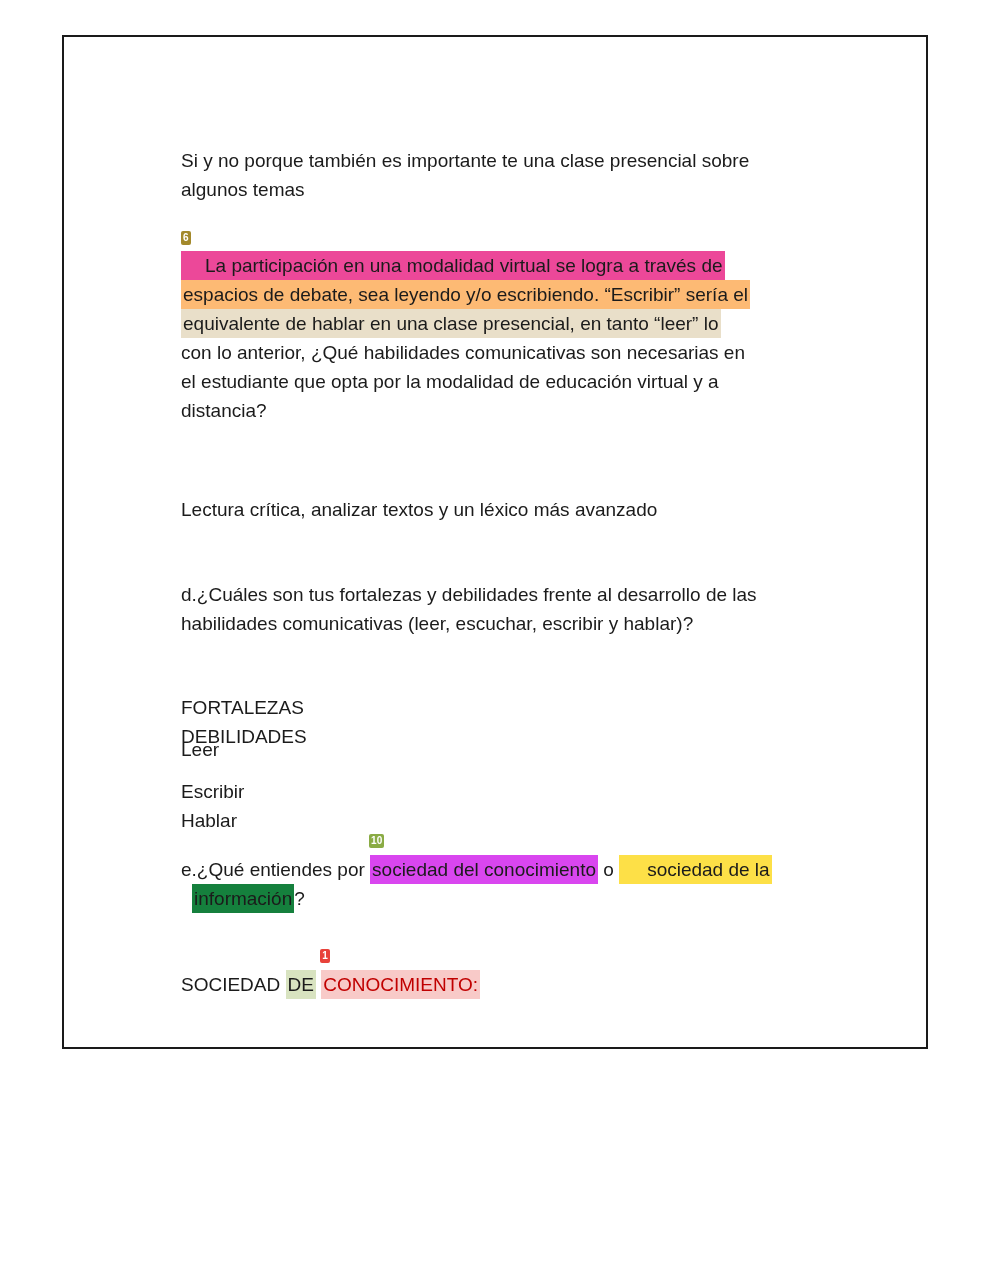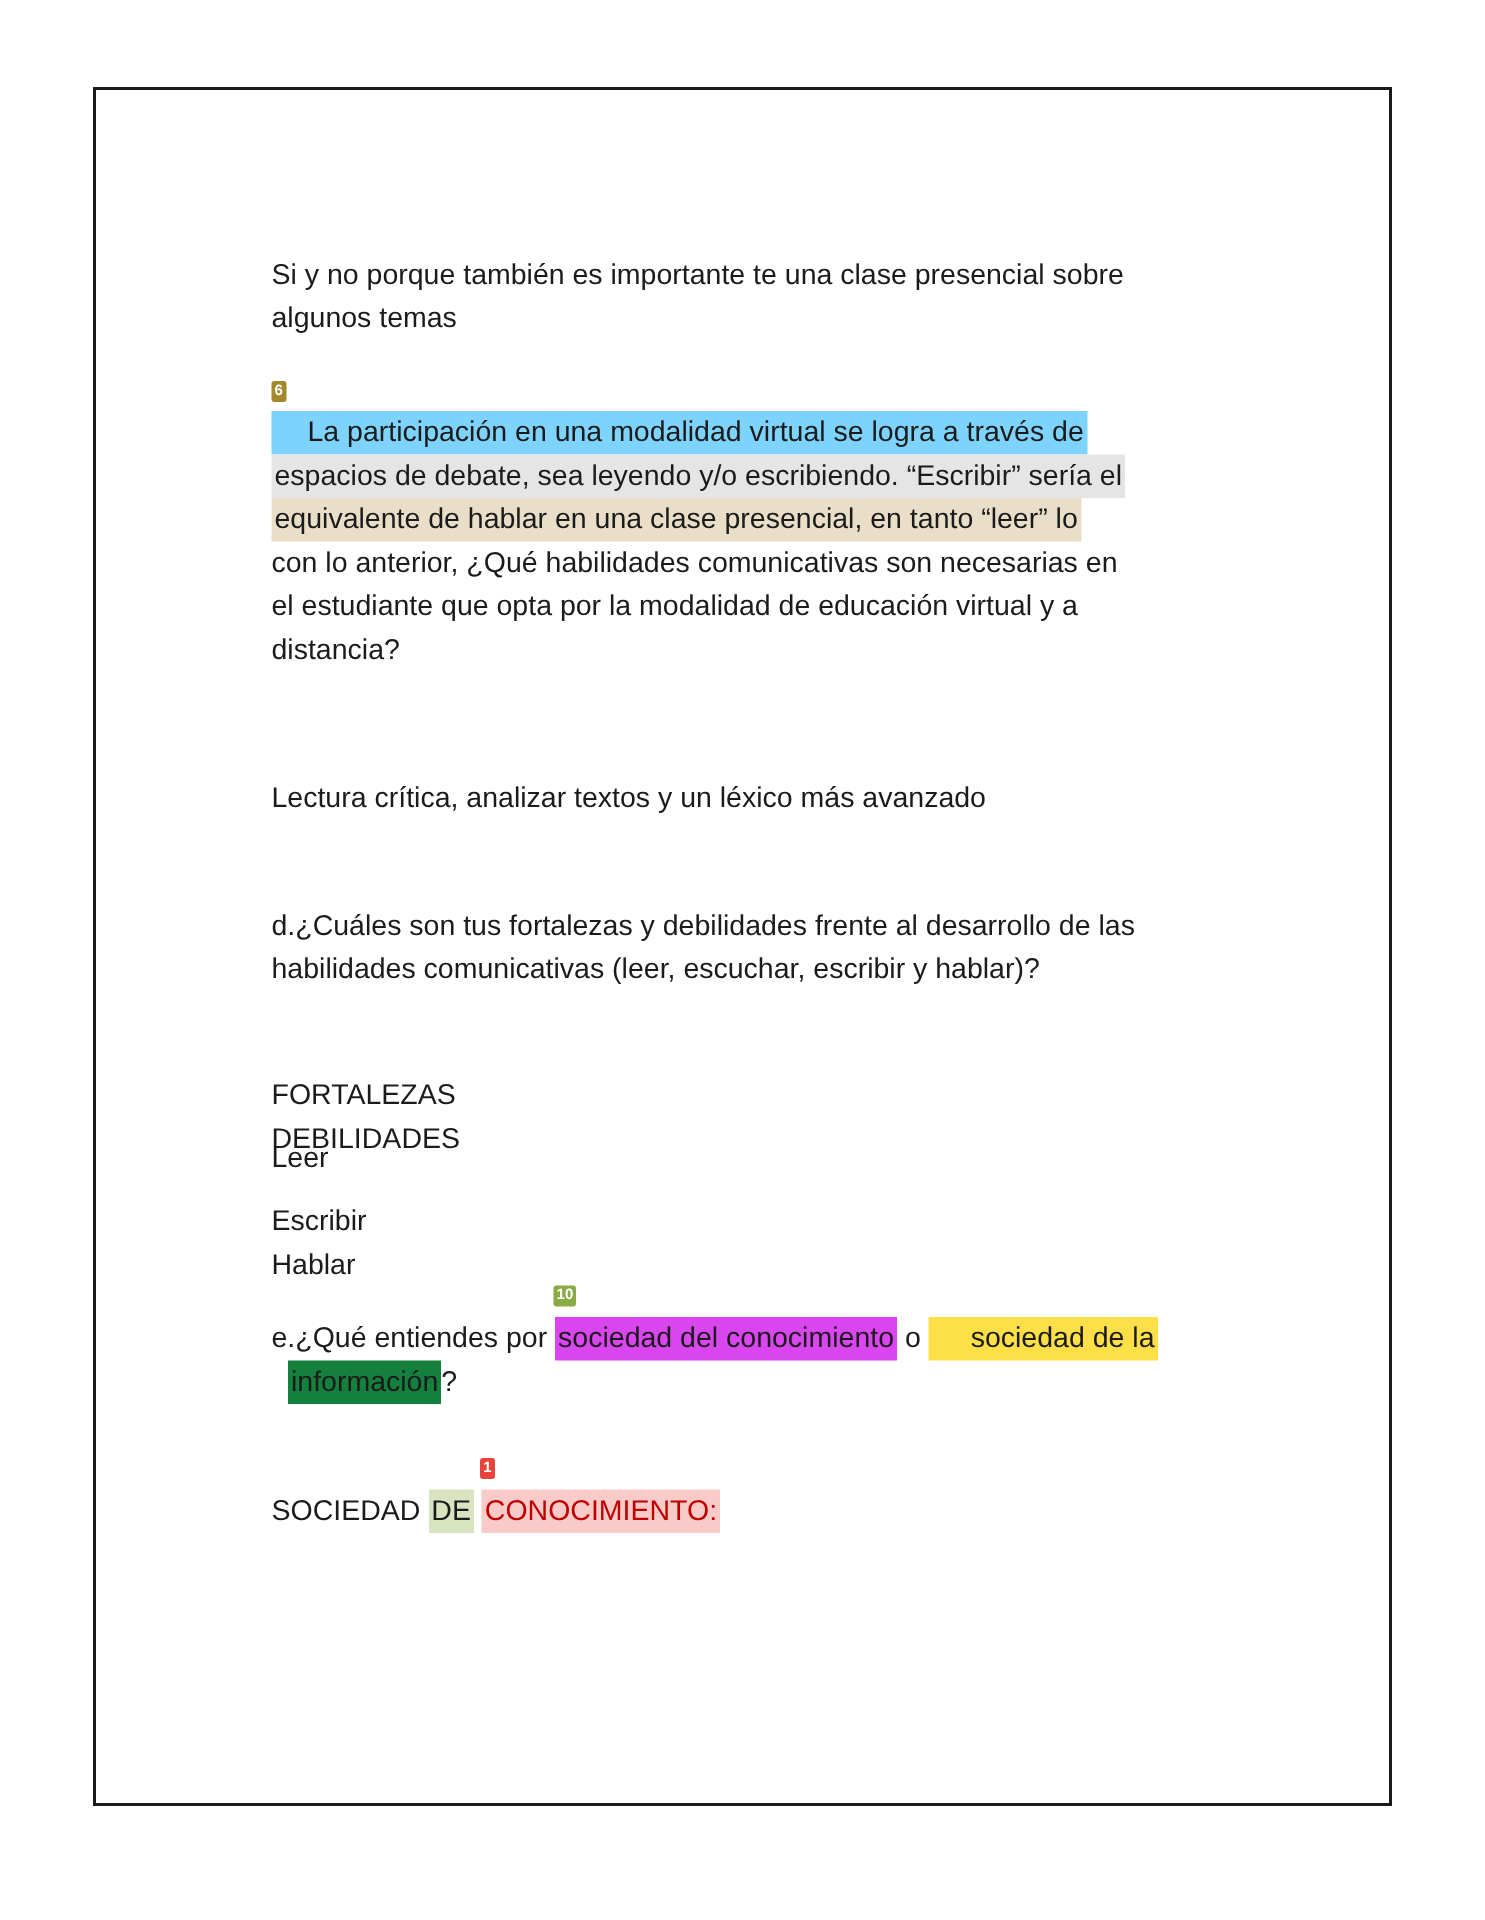--- a/index.html
+++ b/index.html
@@ -5,22 +5,22 @@
   * { box-sizing: border-box; }
   html, body { margin: 0; padding: 0; }
   body {
     width: 990px; height: 1280px;
     background: #ffffff;
     font-family: "Liberation Sans", sans-serif;
     position: relative;
   }
   .page {
     position: absolute;
-    left: 62px; top: 58px;
-    width: 866px; height: 1146px;
+    left: 62px; top: 35px;
+    width: 866px; height: 1014px;
     border: 2px solid #1a1a1a;
     background: #ffffff;
     overflow: hidden;
   }
   .content {
     padding: 109px 100px 0 117px;
     font-size: 19px;
     line-height: 29px;
     color: #1b1b1b;
   }
@@ -64,22 +64,22 @@
 <div class="page">
   <div class="content">
 
     <div class="para">
       <div class="line"><span>Si y no porque también es importante te una clase presencial sobre</span></div>
       <div class="line"><span>algunos temas</span></div>
     </div>
 
     <div class="para p-quote">
       <i class="marker marker-p2" style="background-color: rgb(163, 137, 43);">6</i>
-      <div class="line"><span class="hl" style="background-color: #7dd3fc; padding-left: 24px;">La participación en una modalidad virtual se logra a través de</span></div>
-      <div class="line"><span class="hl" style="background-color: #e5e5e5;">espacios de debate, sea leyendo y/o escribiendo. “Escribir” sería el</span></div>
+      <div class="line"><span class="hl" style="background-color: #ec4899; padding-left: 24px;">La participación en una modalidad virtual se logra a través de</span></div>
+      <div class="line"><span class="hl" style="background-color: #fdba74;">espacios de debate, sea leyendo y/o escribiendo. “Escribir” sería el</span></div>
       <div class="line"><span class="hl" style="background-color: rgb(233, 223, 201);">equivalente de hablar en una clase presencial, en tanto “leer” lo</span></div>
       <div class="line"><span>con lo anterior, ¿Qué habilidades comunicativas son necesarias en</span></div>
       <div class="line"><span>el estudiante que opta por la modalidad de educación virtual y a</span></div>
       <div class="line"><span>distancia?</span></div>
     </div>
 
     <div class="para p-lectura">
       <div class="line"><span>Lectura crítica, analizar textos y un léxico más avanzado</span></div>
     </div>
 

